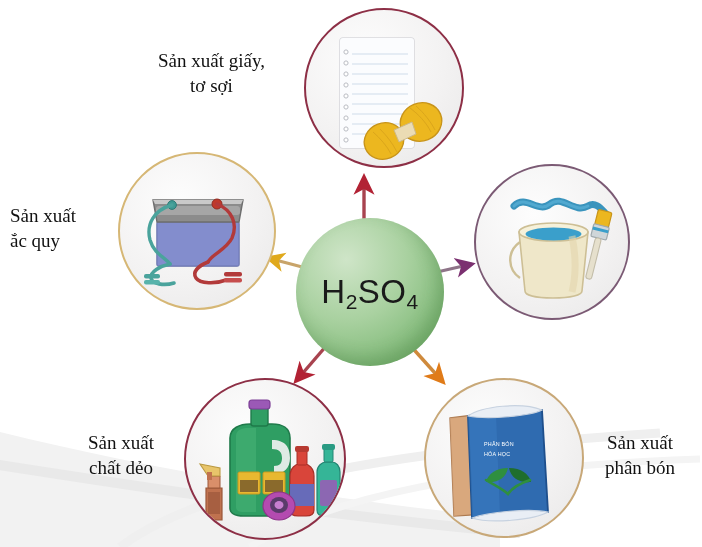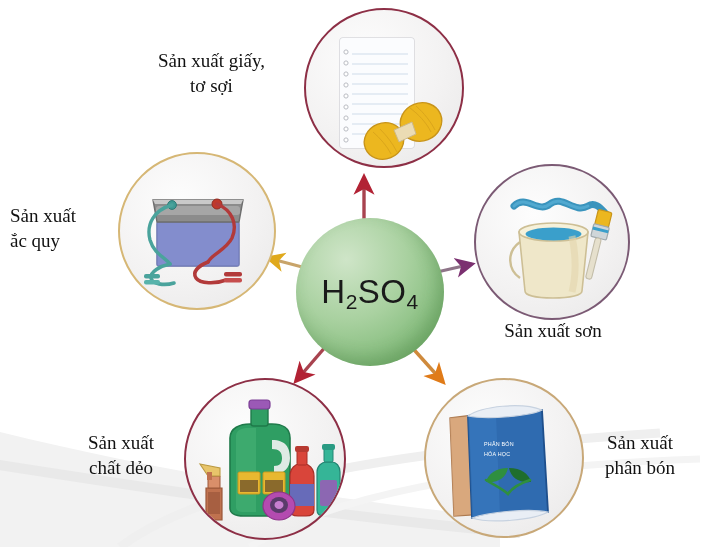--- a/index.html
+++ b/index.html
@@ -213,21 +213,20 @@
       <path d="M96,70 C100,90 100,110 96,126" fill="none" stroke="#e2d6ae" stroke-width="7" opacity="0.6"></path>
 
       <g transform="rotate(14 122 70)">
         <rect x="116" y="44" width="14" height="16" rx="2" fill="#ecb71f" stroke="#c8941a" stroke-width="1.2"></rect>
         <rect x="115" y="59" width="16" height="13" rx="1.5" fill="#cfd6d9" stroke="#9fa9ad" stroke-width="1.2"></rect>
         <rect x="115" y="62" width="16" height="3" fill="#3a9fcb"></rect>
         <rect x="120" y="72" width="6" height="42" rx="2.5" fill="#e6e0cd" stroke="#c3bda9" stroke-width="1.1"></rect>
       </g>
     </svg>
   </div>
-  <div class="label label-center" style="left:470px; top:318px; width:166px;">Sản xuất sơn</div>
 
   <div class="node-circle" style="left:184px; top:378px; width:162px; height:162px; border:2.5px solid #8d2f46;">
     <svg viewBox="0 0 162 162" width="162" height="162">
 
       <path d="M44,58 C44,48 54,44 64,44 L86,44 C96,44 104,48 104,58 L104,128 C104,133 99,136 90,136 L58,136 C49,136 44,133 44,128 Z" fill="#2f9e63" stroke="#1f7a4a" stroke-width="1.6"></path>
       <path d="M50,56 C50,50 56,48 62,48 L70,48 L70,132 L58,132 C52,132 50,130 50,127 Z" fill="#48b478" opacity="0.55"></path>
       <rect x="65" y="26" width="17" height="20" rx="2.5" fill="#2f9e63" stroke="#1f7a4a" stroke-width="1.4"></rect>
       <rect x="63" y="20" width="21" height="9" rx="3" fill="#9b59b6" stroke="#7d3f96" stroke-width="1.2"></rect>
       <path d="M86,60 C100,60 104,68 104,78 C104,88 98,94 88,94 L88,86 C94,86 96,83 96,78 C96,72 93,69 86,69 Z" fill="#f2f2f2" opacity="0.9"></path>
 

